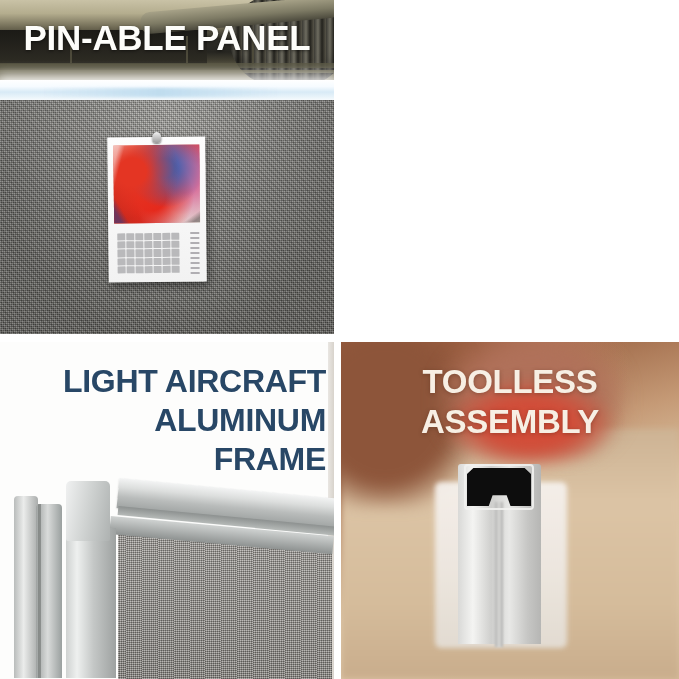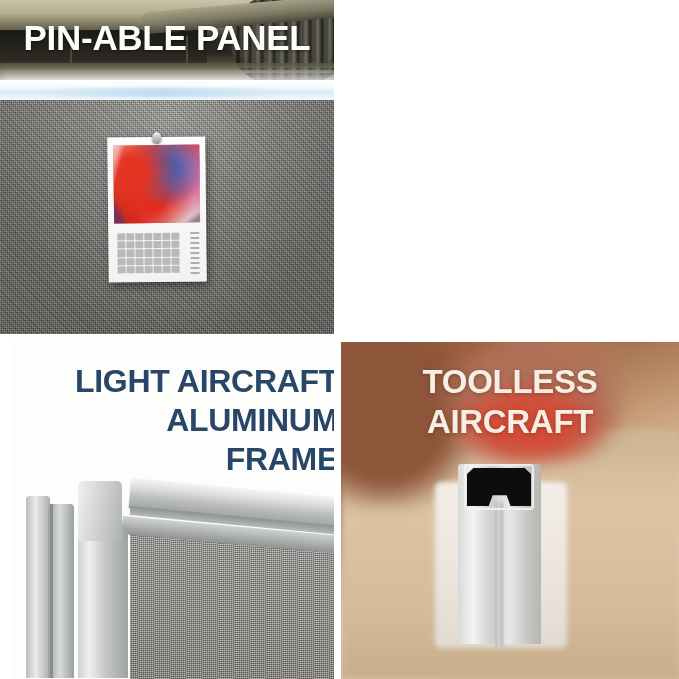--- a/index.html
+++ b/index.html
@@ -18,21 +18,21 @@
 
   
   .quadrant {
     position:absolute;
     overflow:hidden;
     background:#ffffff;
     padding-left:21px;
   }
   #q-tl { left:0px;   top:0px;   width:334px; height:334px; }
   #q-tr { left:341px; top:0px;   width:338px; height:334px; }
-  #q-bl { left:12px;   top:342px; width:334px; height:337px; }
+  #q-bl { left:0px;   top:342px; width:334px; height:337px; }
   #q-br { left:341px; top:342px; width:338px; height:337px; }
 
   .scene { position:absolute; inset:0; overflow:hidden; }
 
   
   .heading {
     position:absolute;
     z-index:40;
     font-weight:bold;
     line-height:1.02;
@@ -427,19 +427,19 @@
       <div id="br-hand-left"></div>
       <div id="br-hand-right"></div>
       <div id="br-red-glow"></div>
       <div id="br-whitebase"></div>
       <div id="br-profile"></div>
       <div id="br-mid-rib"></div>
       <div id="br-channel"></div>
       <div id="br-ch-rim"></div>
     </div>
     <div class="heading cream" id="h-tool">TOOLLESS
-AIRCRAFT</div>
+ASSEMBLY</div>
   </div>
 
   <div class="divider" id="div-v"></div>
   <div class="divider" id="div-h"></div>
 
 </div>
 
 </body></html>

